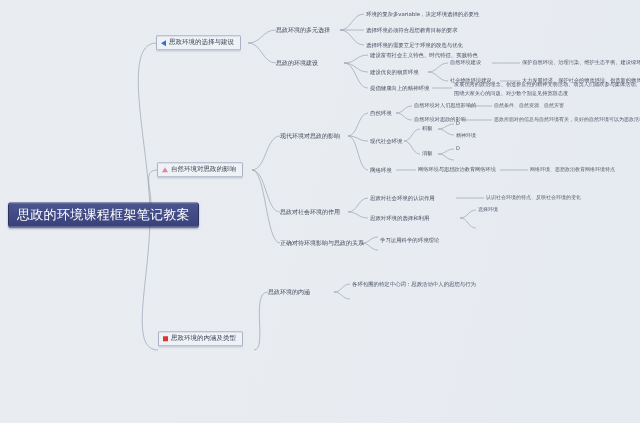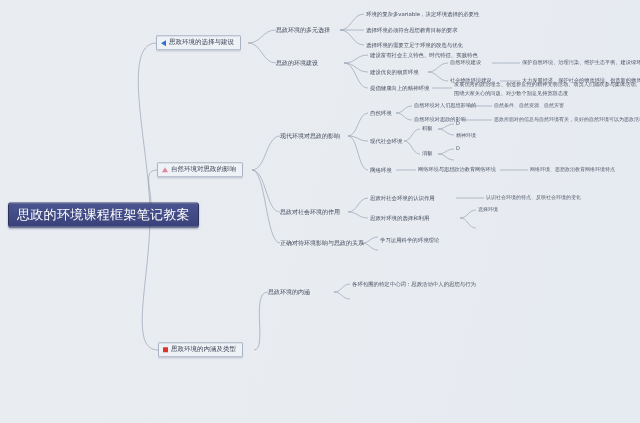--- a/index.html
+++ b/index.html
@@ -193,21 +193,21 @@
   <div class="node lvl4" style="left:418px;top:170px;">网络环境与思想政治教育网络环境</div>
   <div class="node tiny" style="left:530px;top:170px;">网络环境、思想政治教育网络环境特点</div>
 
   <div class="node lvl3" style="left:370px;top:198px;">思政对社会环境的认识作用</div>
   <div class="node tiny" style="left:486px;top:198px;">认识社会环境的特点、反映社会环境的变化</div>
   <div class="node lvl3" style="left:370px;top:218px;">思政对环境的选择和利用</div>
   <div class="node tiny" style="left:478px;top:210px;">选择环境</div>
 
   <div class="node lvl3" style="left:380px;top:240px;">学习运用科学的环境理论</div>
 
-  <div class="node lvl1" style="left:158px;top:350px;text-align:right;">
+  <div class="node lvl1" style="left:158px;top:339px;text-align:right;">
     <span class="mk sq-red"></span>
     <span>思政环境的内涵及类型</span>
   </div>
 
   <div class="node lvl2" style="left:268px;top:292px;">思政环境的内涵</div>
   <div class="node lvl3" style="left:352px;top:284px;">各环包围的特定中心词：思政活动中人的思想与行为</div>
 
 </div>
 
 </body></html>

